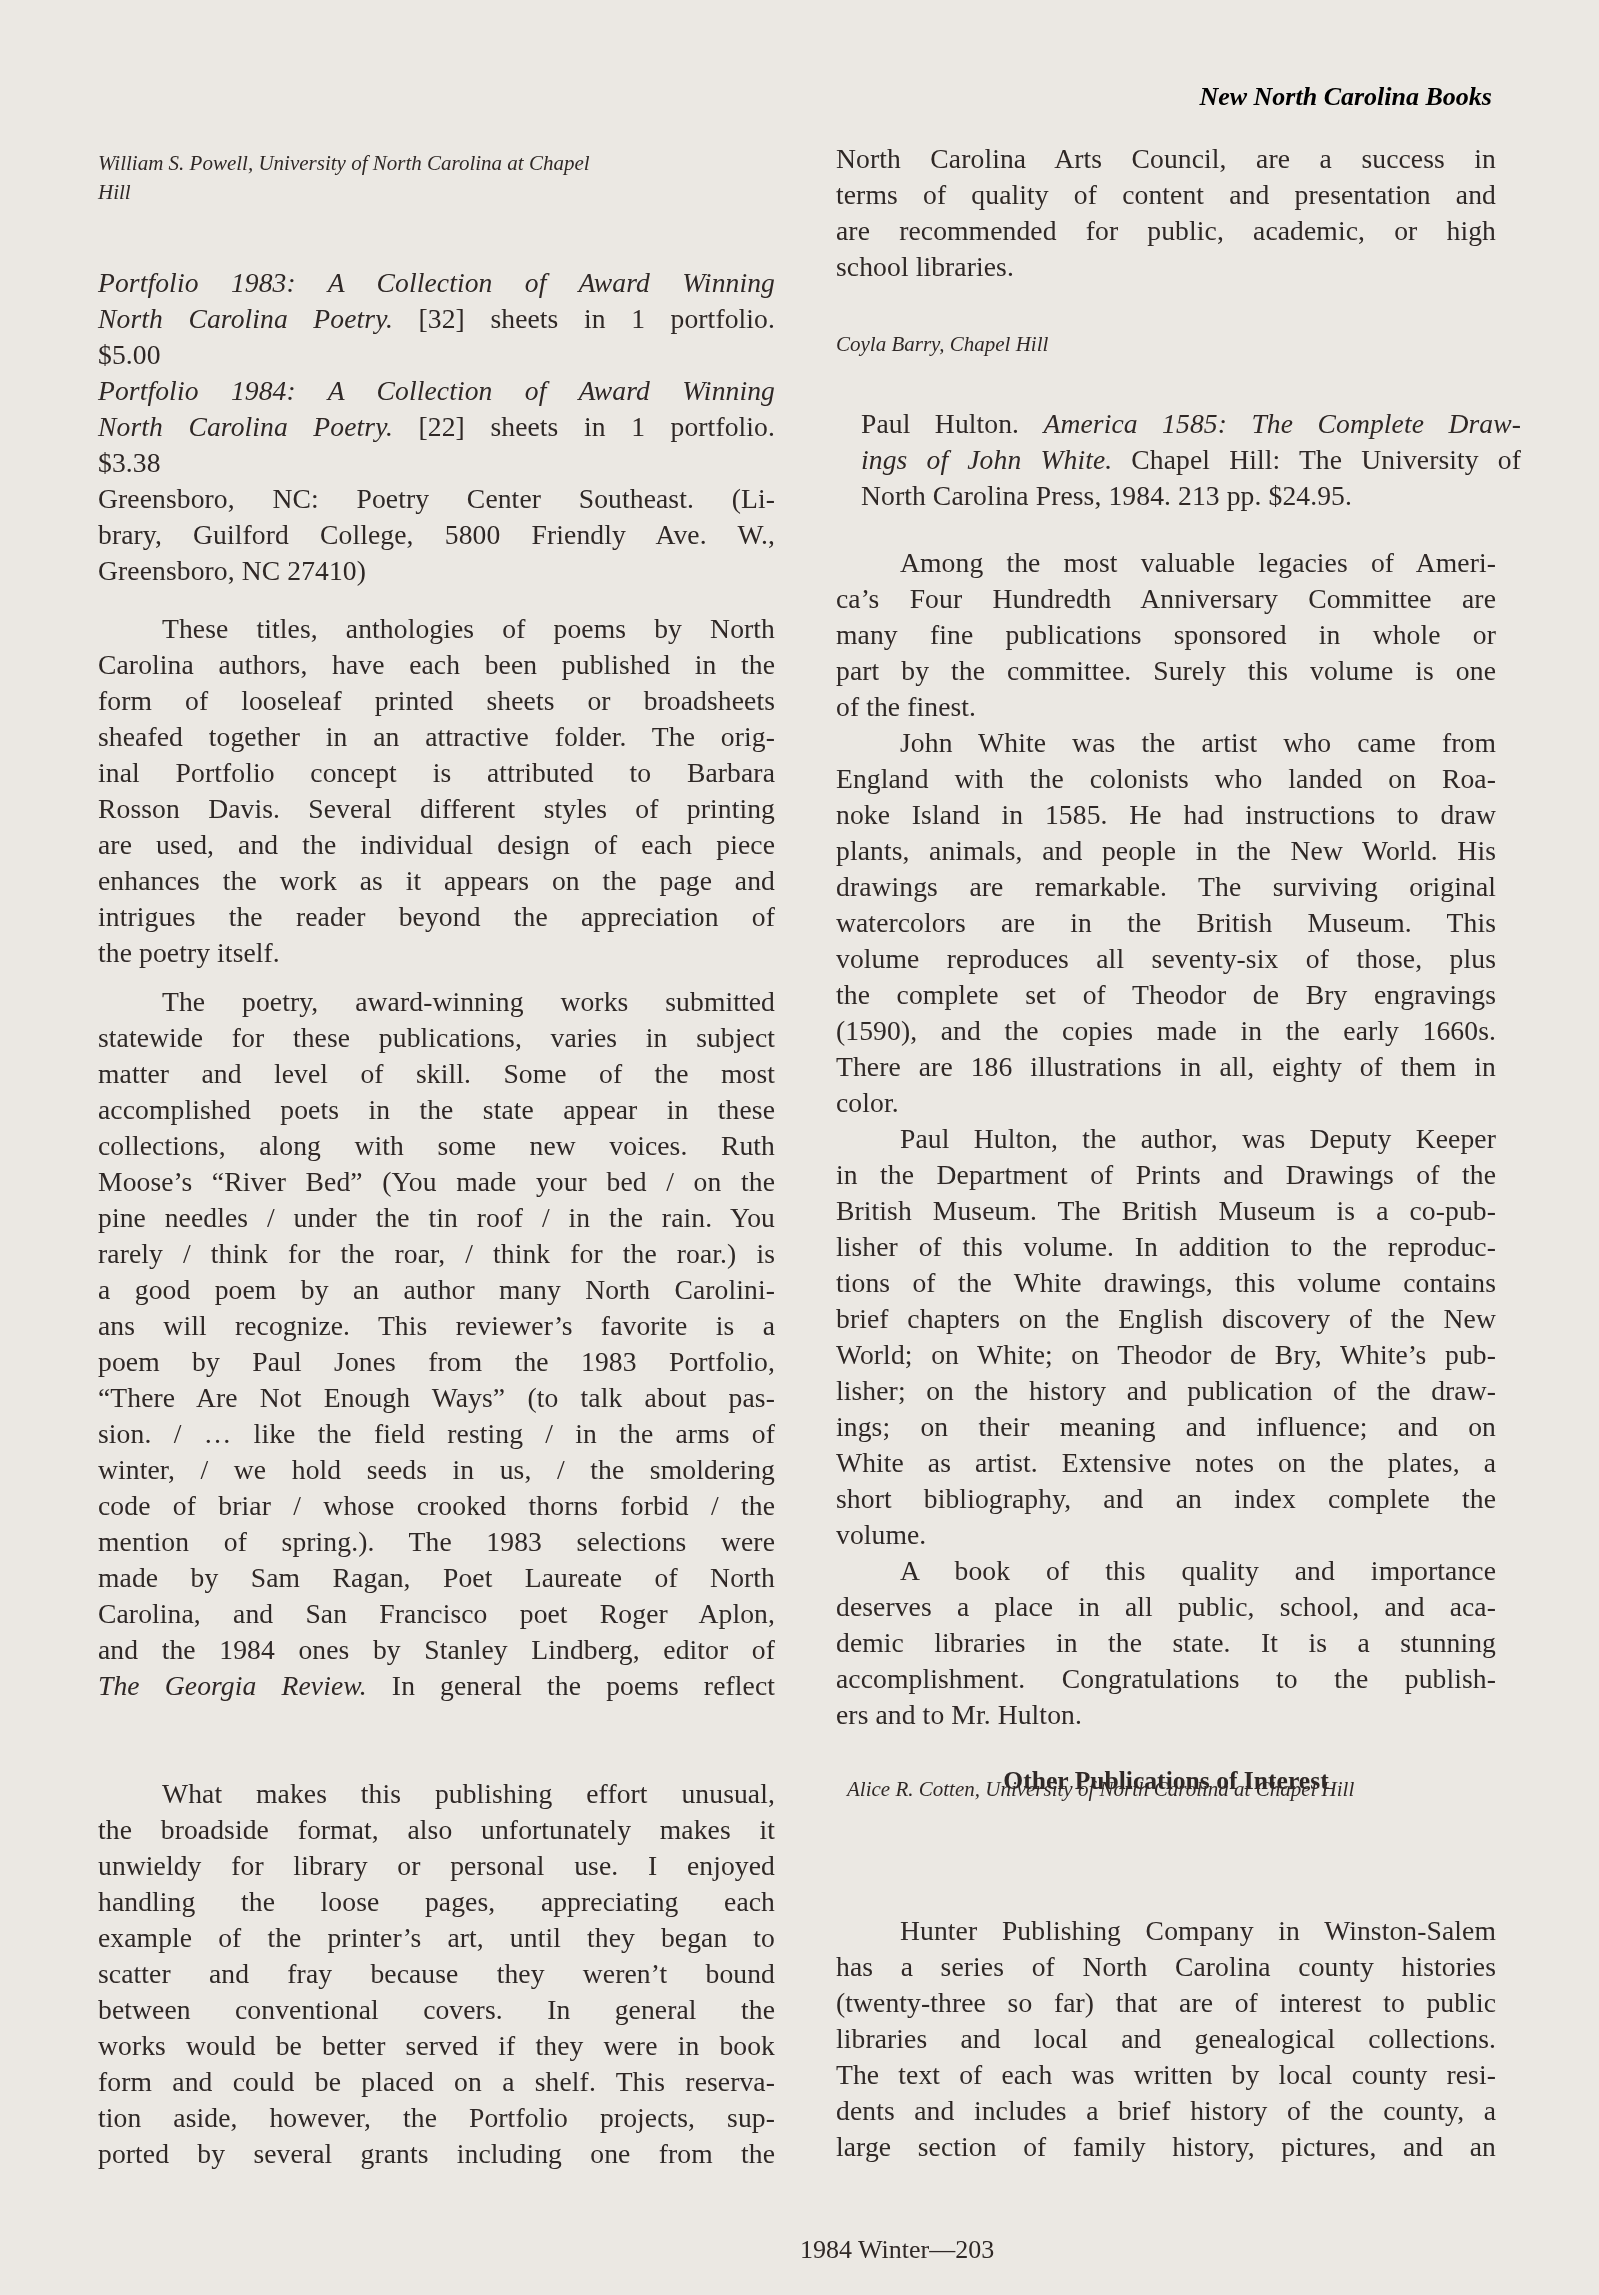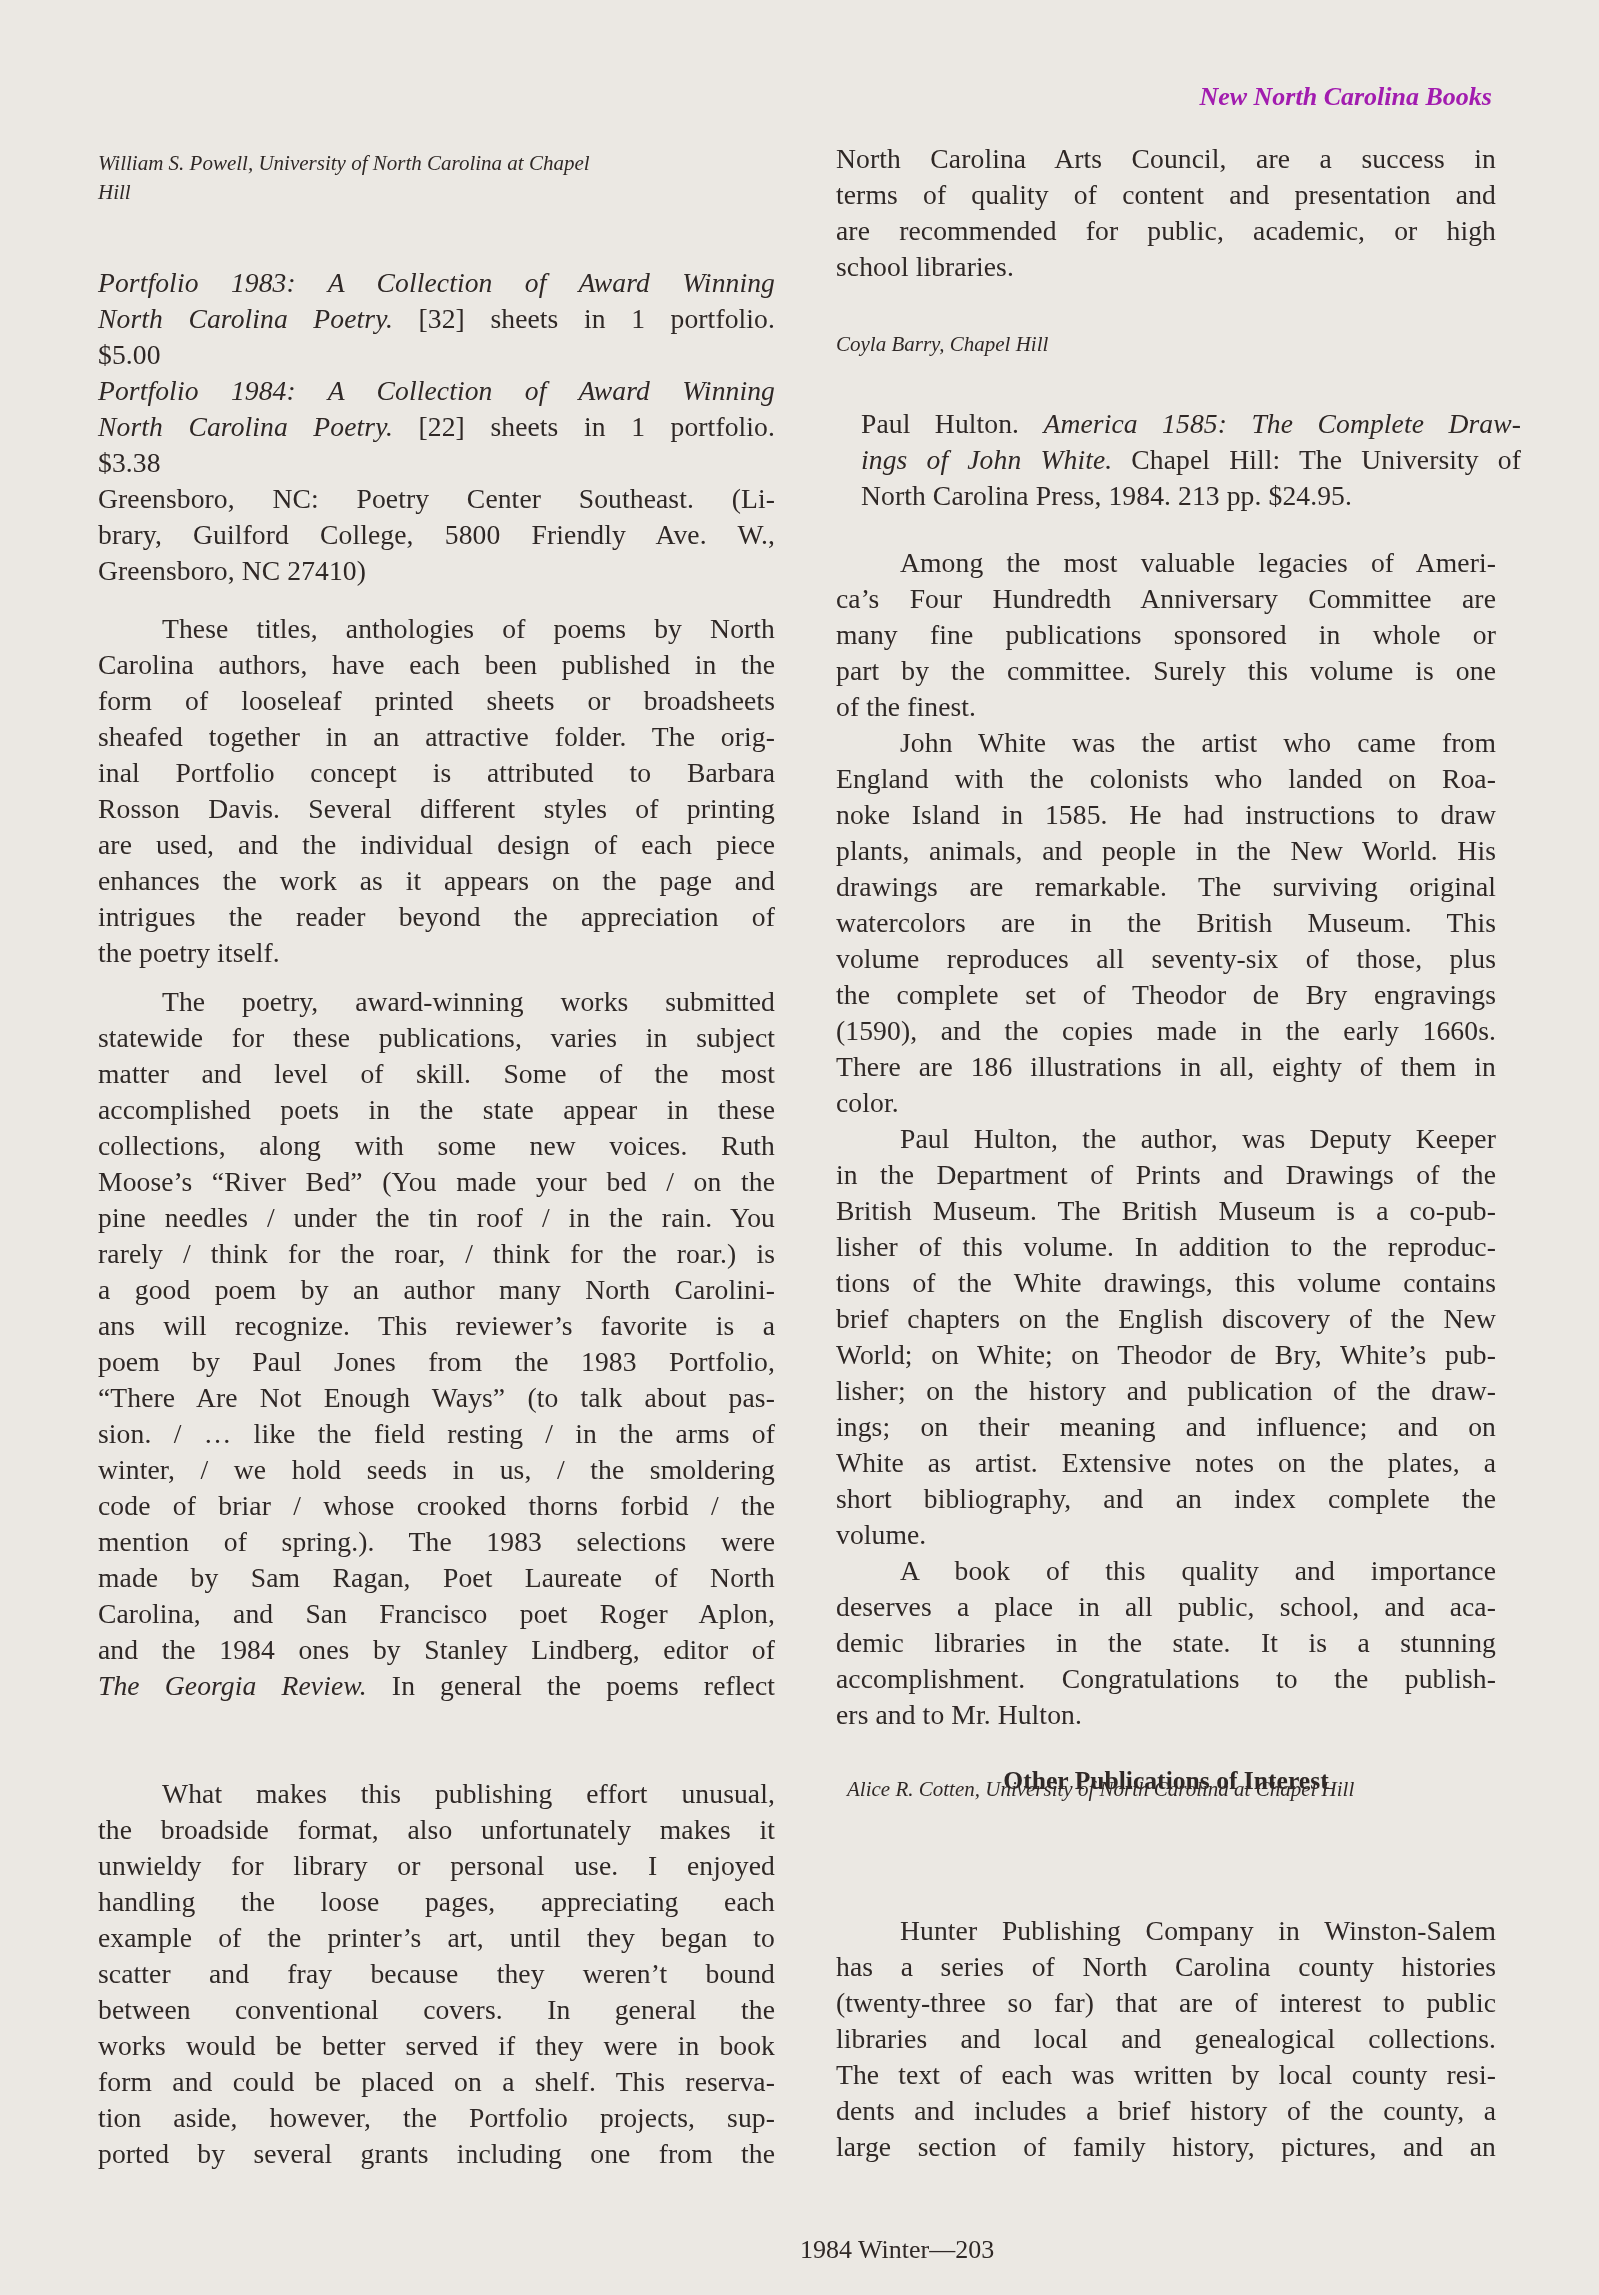--- a/index.html
+++ b/index.html
@@ -9,21 +9,21 @@
       position: relative; overflow: hidden;
       font-family: "DejaVu Serif", "Liberation Serif", serif;
       color: #2f2826;
     }
     .page { position: absolute; left: 0; top: 0; width: 1599px; height: 2295px; }
     .running-head {
       position: absolute; left: 800px; width: 692px; top: 82px;
       text-align: right;
       font-family: "Liberation Serif", serif;
       font-style: italic; font-weight: bold; font-size: 26px;
-      color: #a21caf;
+      color: #000000;
     }
     .col { position: absolute; }
     .col-left { left: 98px; width: 677px; }
     .col-right { left: 836px; width: 660px; }
     .ln {
       display: block;
       font-family: "Liberation Serif", serif;
       font-size: 27.6px; line-height: 36px;
       height: 36px;
       white-space: nowrap;

